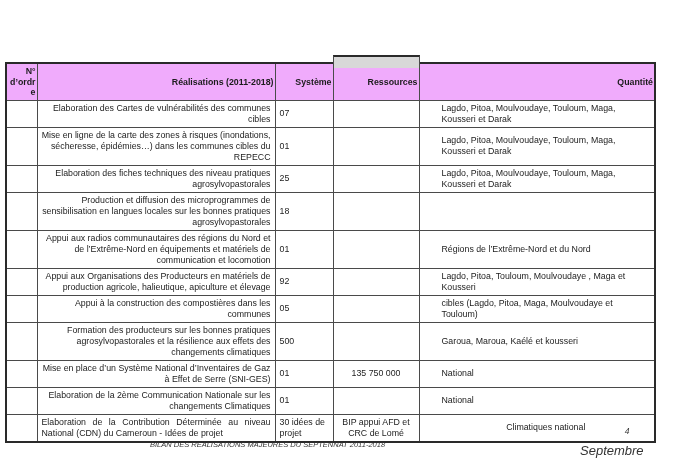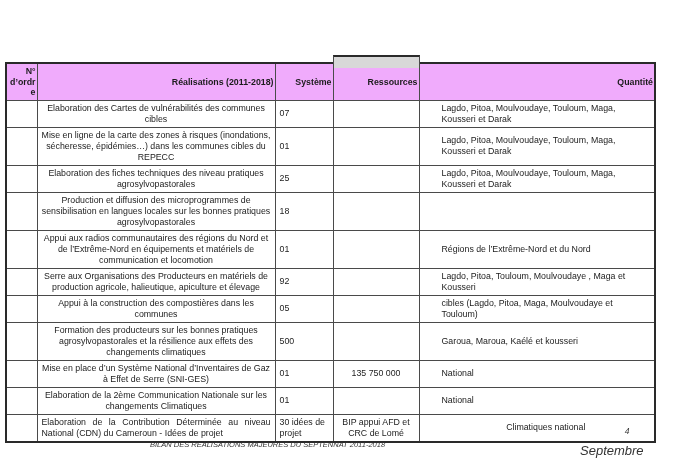--- a/index.html
+++ b/index.html
@@ -40,21 +40,21 @@
     position:absolute;
     top:-9px;left:-1px;right:-1px;height:11px;
     background:#d8d8d8;
     border-top:2px solid #2a2a2a;
     border-left:1px solid #4a4a4a;
     border-right:1px solid #4a4a4a;
     z-index:2;
   }
   .ress-label{position:relative;z-index:3;}
   td.c-order{text-align:center;}
-  td.c-real{text-align:center;}
+  td.c-real{text-align:right;}
   td.c-real.justify{text-align:justify;}
   td.c-qty{text-align:left;margin-top:38px;}
   td.c-ress{text-align:center;}
   td.c-loc{text-align:left;padding-left:22px;}
   td.c-loc.center{text-align:center;}
   .footer-title{
     position:absolute;
     left:150px;top:440px;width:322px;
     text-align:left;
     font-style:italic;
@@ -134,21 +134,21 @@
       </tr>
       <tr>
         <td class="c-order"></td>
         <td class="c-real">Appui aux radios communautaires des régions du Nord et de l’Extrême-Nord en équipements et matériels de communication et locomotion</td>
         <td class="c-qty">01</td>
         <td class="c-ress"></td>
         <td class="c-loc">Régions de l’Extrême-Nord et du Nord</td>
       </tr>
       <tr>
         <td class="c-order"></td>
-        <td class="c-real">Serre aux Organisations des Producteurs en matériels de production agricole, halieutique, apiculture et élevage</td>
+        <td class="c-real">Appui aux Organisations des Producteurs en matériels de production agricole, halieutique, apiculture et élevage</td>
         <td class="c-qty">92</td>
         <td class="c-ress"></td>
         <td class="c-loc">Lagdo, Pitoa, Touloum, Moulvoudaye , Maga et Kousseri</td>
       </tr>
       <tr>
         <td class="c-order"></td>
         <td class="c-real">Appui à la construction des compostières dans les communes</td>
         <td class="c-qty">05</td>
         <td class="c-ress"></td>
         <td class="c-loc">cibles (Lagdo, Pitoa, Maga, Moulvoudaye et Touloum)</td>

